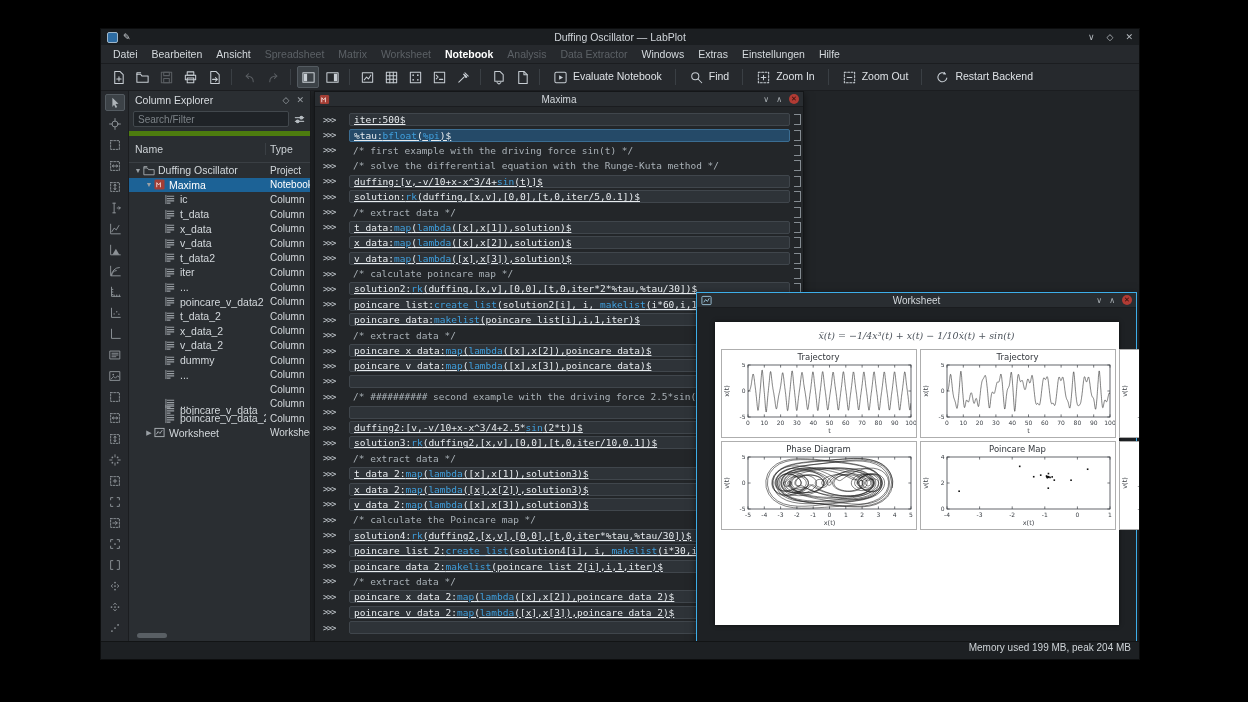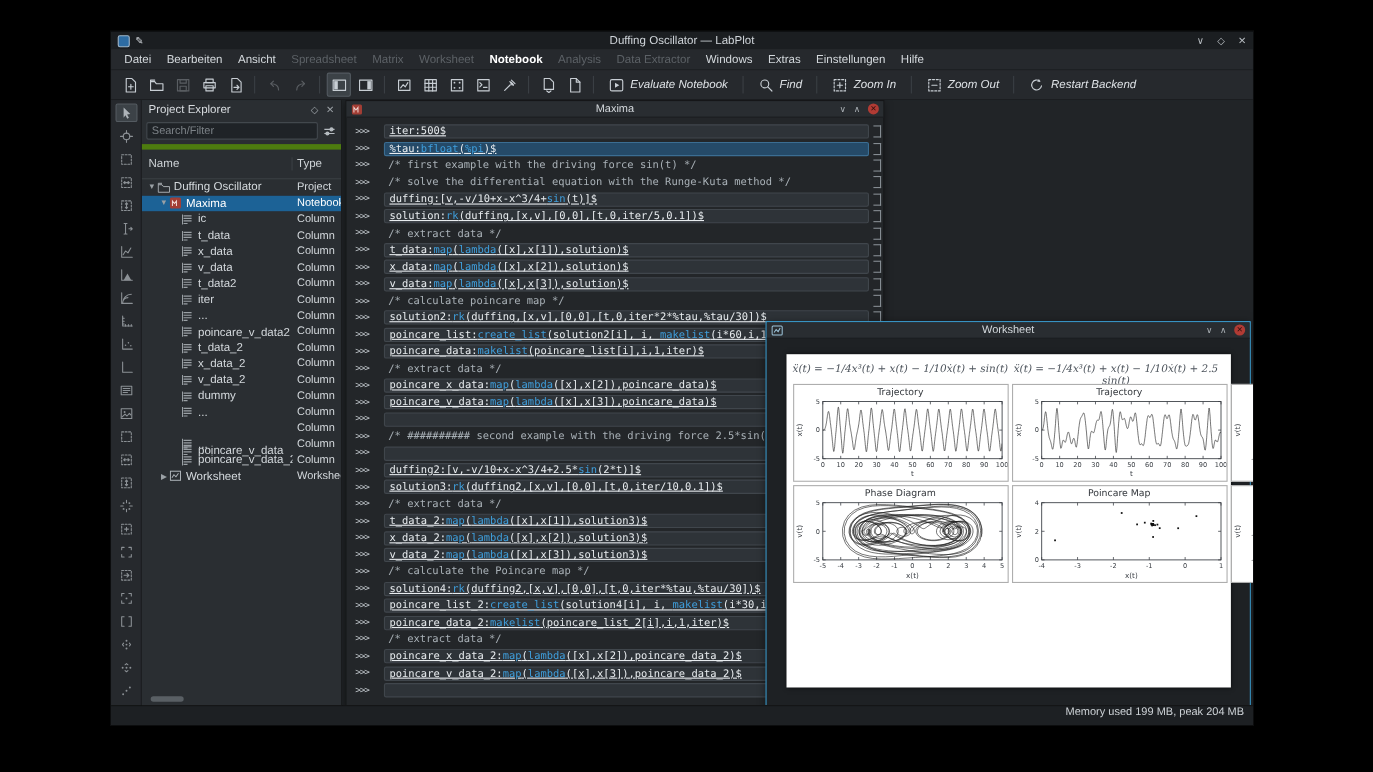--- a/index.html
+++ b/index.html
@@ -21,21 +21,21 @@
   .menu-item{padding:2px 6px;color:#d4d9dd;cursor:default;}
   .menu-item.disabled{color:#5c6166;}
   .menu-item.emph{color:#ffffff;font-weight:bold;}
   
   .toolbar{height:27px;background:#26292d;display:flex;align-items:center;padding:0 6px;gap:2px;
     border-bottom:1px solid #1b1d20;flex:0 0 auto;}
   .ibtn{width:22px;height:22px;display:flex;align-items:center;justify-content:center;border-radius:2px;}
   .ibtn.pressed{background:#3c4247;border:1px solid #545b61;}
   .ibtn.disabled{opacity:.32;}
   .tsep{width:1px;height:16px;background:#3a3f44;margin:0 4px;}
-  .tbtn{display:flex;align-items:center;gap:5px;padding:3px 7px;border-radius:2px;font-size:10.5px;color:#dde1e5;font-style:italic;}
+  .tbtn{display:flex;align-items:flex-start;gap:5px;padding:3px 7px;border-radius:2px;font-size:10.5px;color:#dde1e5;}
   
   .main{flex:1;display:flex;min-height:0;}
   .lefttools{width:28px;background:#26292d;border-right:1px solid #1b1d20;display:flex;flex-direction:column;
     align-items:center;padding-top:3px;gap:4px;flex:0 0 auto;}
   .ltool{width:20px;height:17px;display:flex;align-items:center;justify-content:center;border-radius:2px;opacity:.75;}
   .ltool.pressed{background:#3c4247;border:1px solid #545b61;opacity:1;}
   
   .dock{width:182px;background:#2a2e32;border-right:1px solid #191b1d;display:flex;flex-direction:column;position:relative;flex:0 0 auto;}
   .dock-head{height:18px;display:flex;align-items:center;padding:0 6px;font-size:10.5px;color:#d7dbdf;}
   .dock-head .sp{flex:1;}
@@ -444,21 +444,21 @@
             <svg width="14" height="14" viewBox="0 0 16 16">
               <circle fill="#aeb4b9" cx="4.5" cy="11.5" r="1"></circle>
               <circle fill="#aeb4b9" cx="8" cy="8" r="1"></circle>
               <circle fill="#aeb4b9" cx="11.5" cy="4.5" r="1"></circle>
             </svg>
           </div>
         </div>
 
       <div class="dock">
         <div class="dock-head">
-          <span>Project Explorer</span>
+          <span>Column Explorer</span>
           <span class="sp"></span>
           <span class="dicon">◇</span>
           <span class="dicon">✕</span>
         </div>
         <div class="search-row">
           <input class="search-input" placeholder="Search/Filter" style="">
           <span>
             <svg width="13" height="13" viewBox="0 0 14 14">
                 <g stroke="#b6bcc1" stroke-width="1.2" fill="none">
             <line x1="2" y1="5" x2="12" y2="5"></line>
@@ -928,21 +928,20 @@
             <span class="wc">
               <span>∨</span>
               <span>∧</span>
               <span class="swclose">✕</span>
             </span>
           </div>
           <div class="ws-body">
             <div class="page">
               <div class="eqrow">
                 <div class="eq">ẍ(t) = −1/4x³(t) + x(t) − 1/10ẋ(t) + sin(t)</div>
-                <div class="eq">ẍ(t) = −1/4x³(t) + x(t) − 1/10ẋ(t) + 2.5 sin(t)</div>
               </div>
               <div class="plotgrid" id="plotGrid">
                   <div class="plot-box">
                     <div class="plot-title">Trajectory</div>
                     <svg width="194" height="73" viewBox="0 0 194 73">
                       <clipPath id="clip0">
                         <rect x="26" y="2" width="163" height="52"></rect>
                       </clipPath>
                       <rect x="26" y="2" width="163" height="52" fill="none" stroke="#3c4046" stroke-width="0.8"></rect>
                       <line x1="26" y1="54" x2="26" y2="51.4" stroke="#3c4046" stroke-width="0.7"></line>

